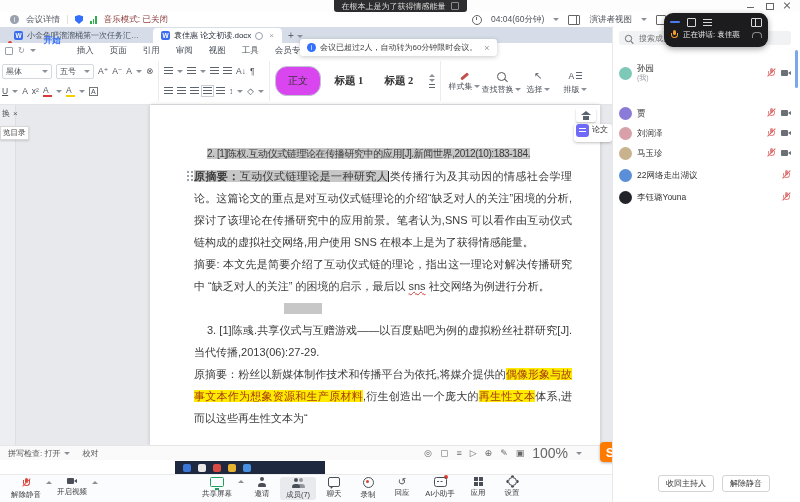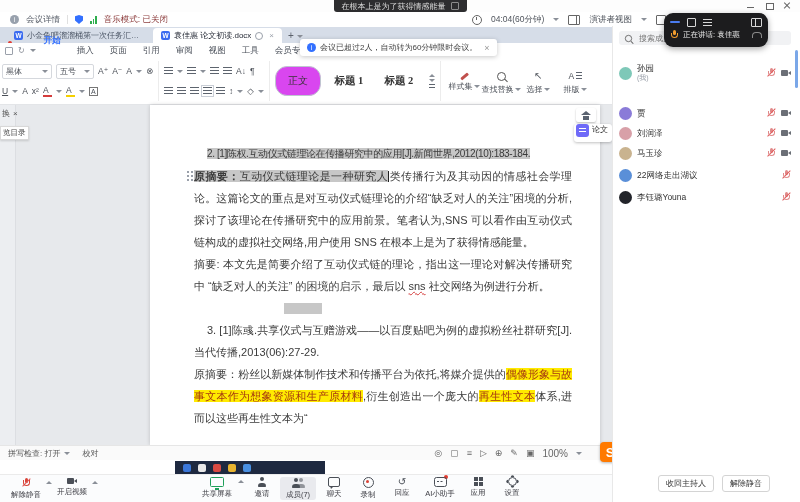--- a/index.html
+++ b/index.html
@@ -381,21 +381,21 @@
     <span class="car" style="margin-left:4px"></span>
     <span style="margin-left:12px">校对</span>
     <span class="sb-right">
       <span>◎</span>
       <span>▢</span>
       <span>≡</span>
       <span>▷</span>
       <span>⊕</span>
       <span>✎</span>
       <span>▣</span>
-      <span style="font-size:10px">100%</span>
+      <span style="font-size:14px">100%</span>
       <span class="car"></span>
     </span>
   </div>
   <div class="abs slogo">
       <span>S</span>
     </div>
 
   <div class="abs sliver">
     <i style="background:#3b77d9"></i>
     <i style="background:#e8e8e8"></i>

